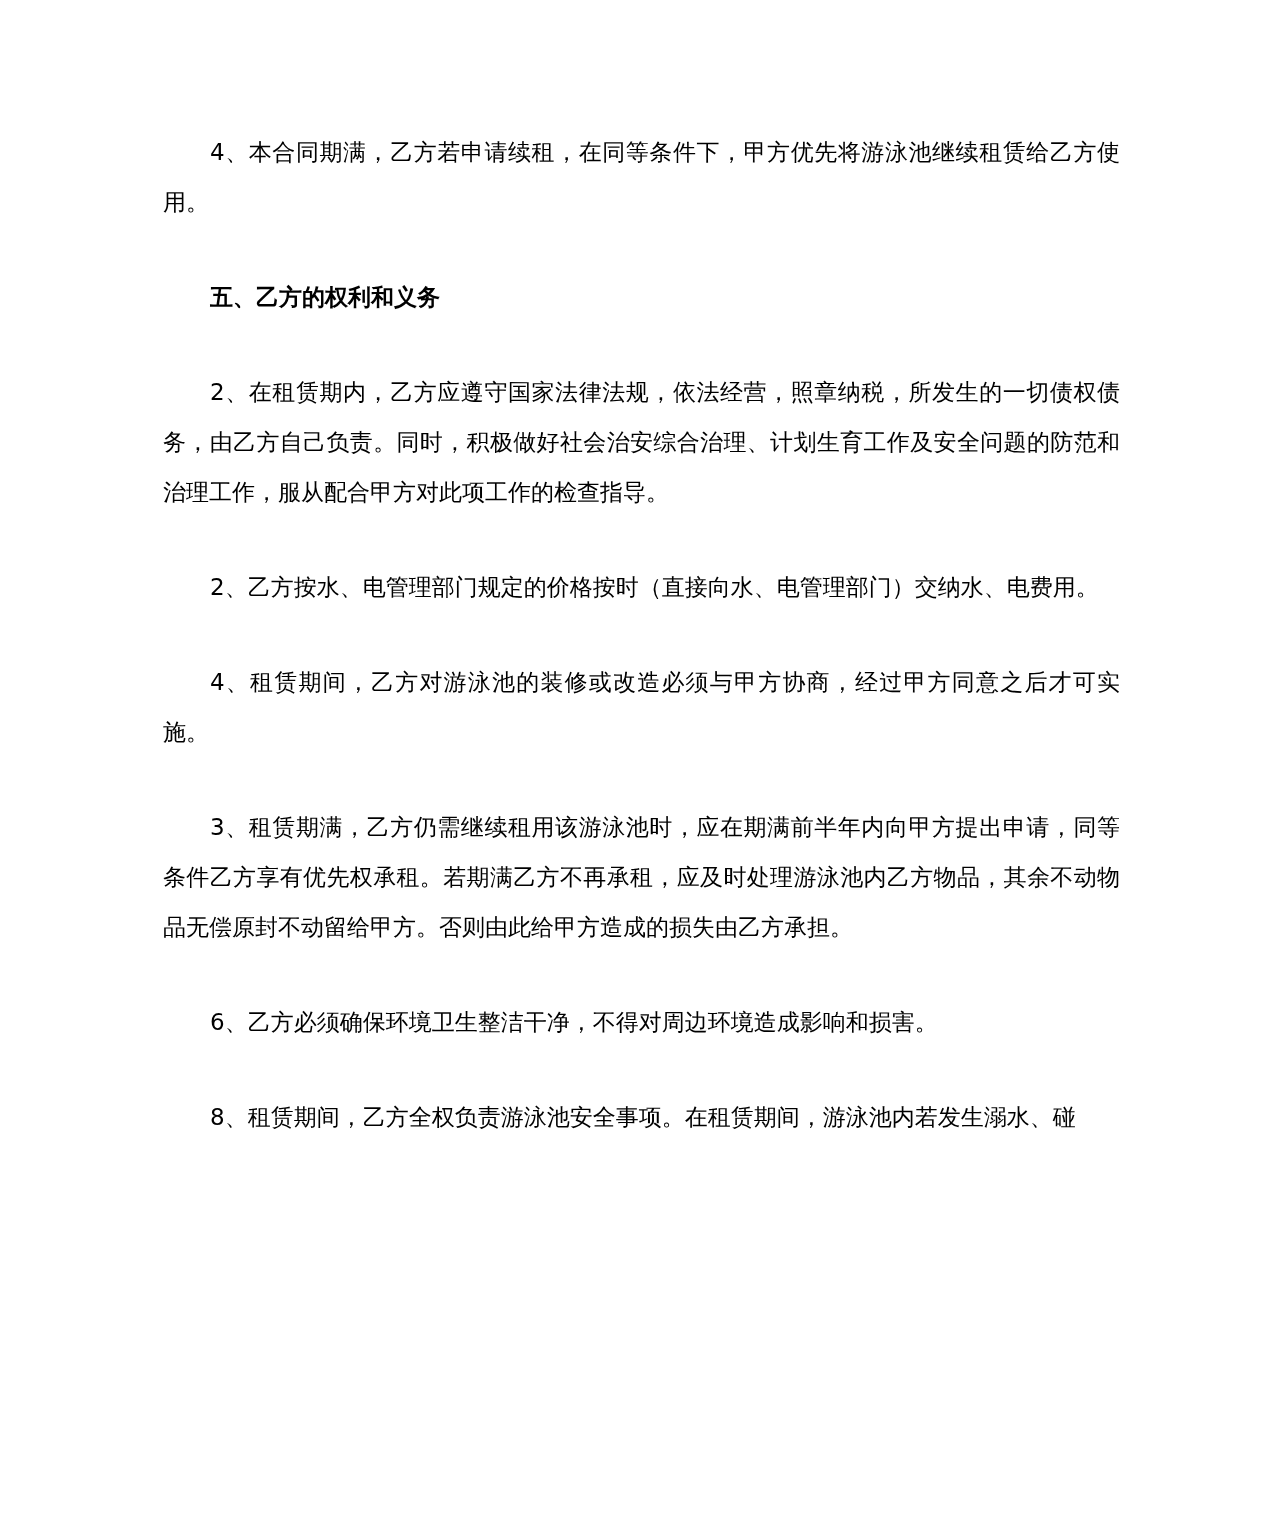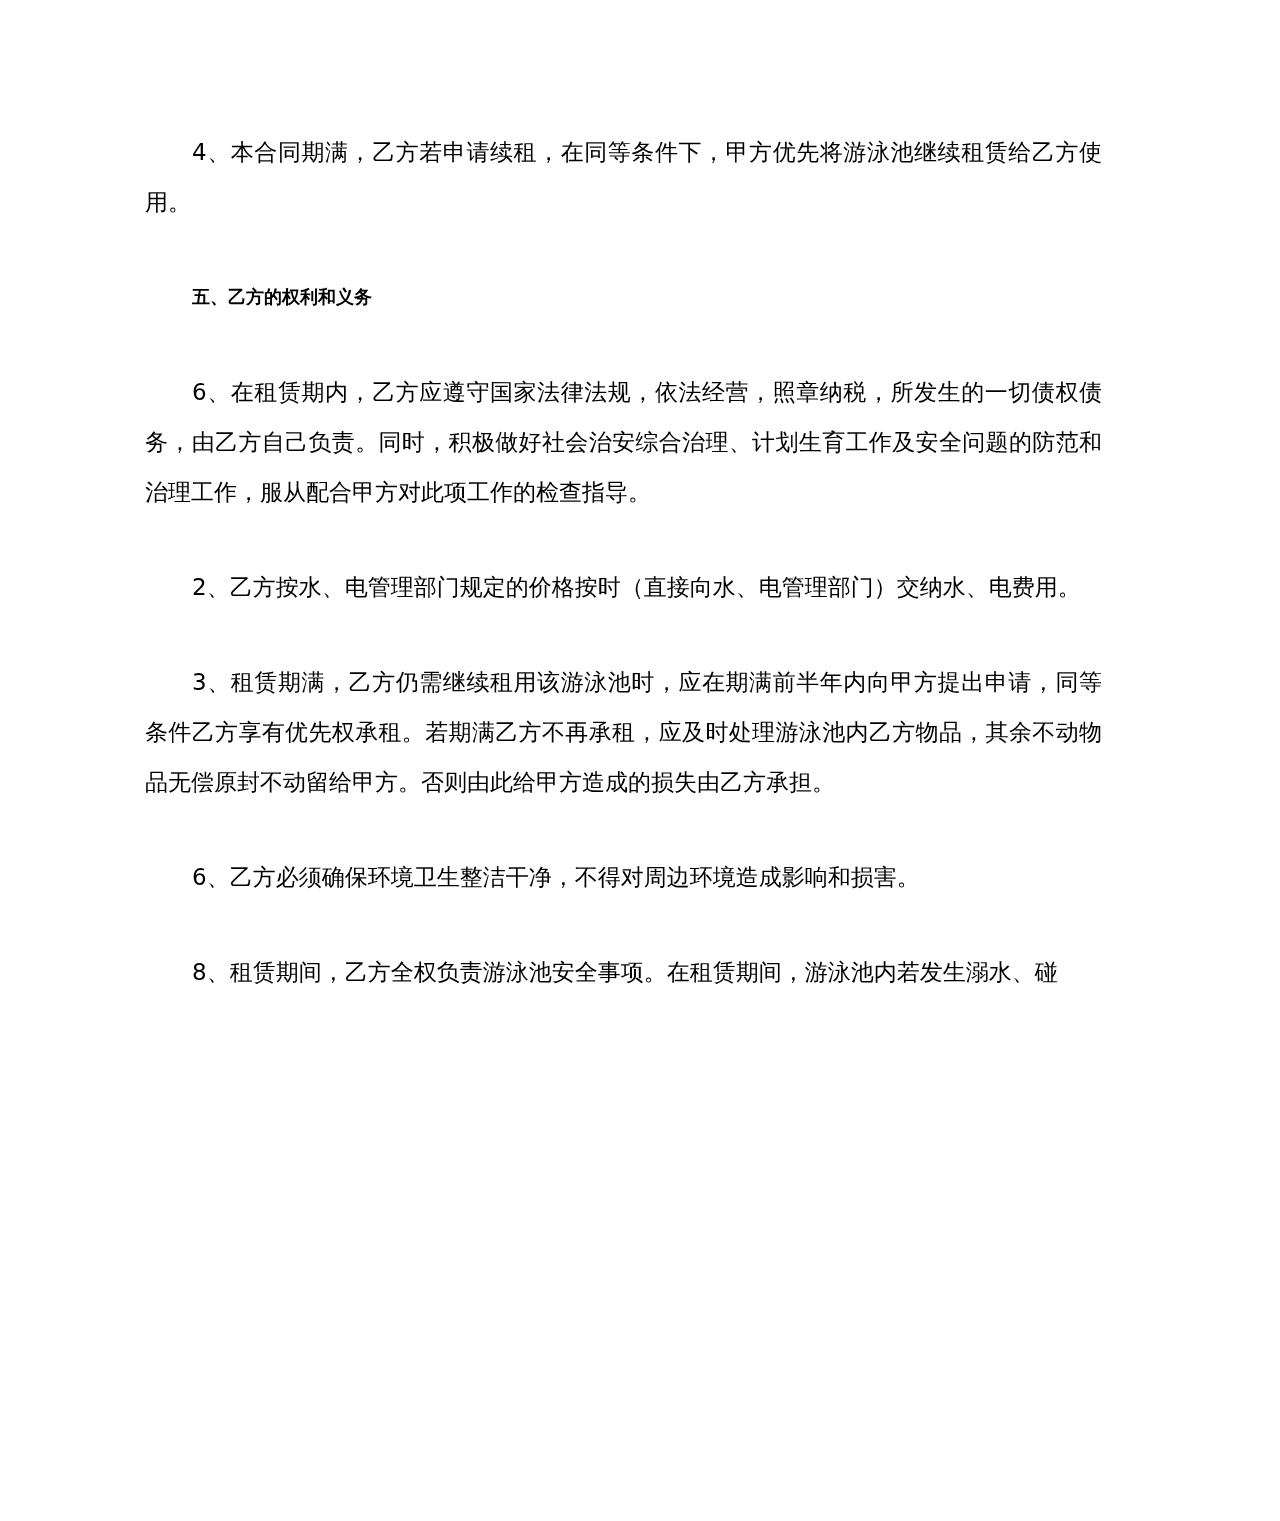--- a/index.html
+++ b/index.html
@@ -10,44 +10,45 @@
     body {
       width: 1280px;
       height: 1521px;
       position: relative;
       overflow: hidden;
       font-family: "DejaVu Sans", "Liberation Sans", sans-serif;
       color: #000000;
     }
     .page {
       position: absolute;
-      left: 145px;
+      left: 163px;
       top: 127px;
       width: 957px;
     }
     .para {
       font-size: 23px;
       line-height: 50px;
       text-indent: 47px;
       margin: 0 0 45px 0;
       text-align: justify;
       letter-spacing: 0px;
     }
     .heading {
-      font-size: 18px;
+      font-size: 23px;
       line-height: 50px;
       font-weight: bold;
       text-indent: 47px;
       margin: 0 0 45px 0;
     }
   </style>
 </head>
 <body>
 
 <div class="page">
   <p class="para">4、本合同期满，乙方若申请续租，在同等条件下，甲方优先将游泳池继续租赁给乙方使用。</p>
   <p class="heading">五、乙方的权利和义务</p>
-  <p class="para">6、在租赁期内，乙方应遵守国家法律法规，依法经营，照章纳税，所发生的一切债权债务，由乙方自己负责。同时，积极做好社会治安综合治理、计划生育工作及安全问题的防范和治理工作，服从配合甲方对此项工作的检查指导。</p>
+  <p class="para">2、在租赁期内，乙方应遵守国家法律法规，依法经营，照章纳税，所发生的一切债权债务，由乙方自己负责。同时，积极做好社会治安综合治理、计划生育工作及安全问题的防范和治理工作，服从配合甲方对此项工作的检查指导。</p>
   <p class="para">2、乙方按水、电管理部门规定的价格按时（直接向水、电管理部门）交纳水、电费用。</p>
+  <p class="para">4、租赁期间，乙方对游泳池的装修或改造必须与甲方协商，经过甲方同意之后才可实施。</p>
   <p class="para">3、租赁期满，乙方仍需继续租用该游泳池时，应在期满前半年内向甲方提出申请，同等条件乙方享有优先权承租。若期满乙方不再承租，应及时处理游泳池内乙方物品，其余不动物品无偿原封不动留给甲方。否则由此给甲方造成的损失由乙方承担。</p>
   <p class="para">6、乙方必须确保环境卫生整洁干净，不得对周边环境造成影响和损害。</p>
   <p class="para">8、租赁期间，乙方全权负责游泳池安全事项。在租赁期间，游泳池内若发生溺水、碰</p>
 </div>
 
 </body></html>

